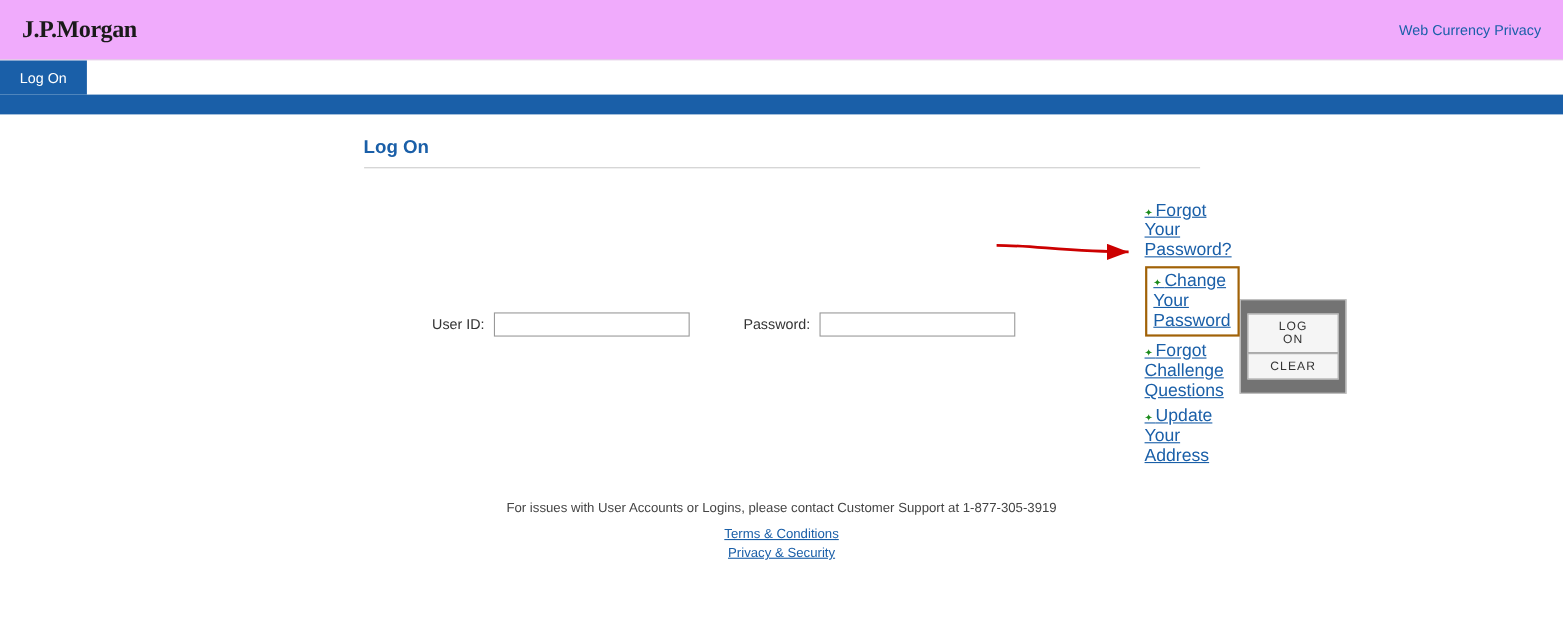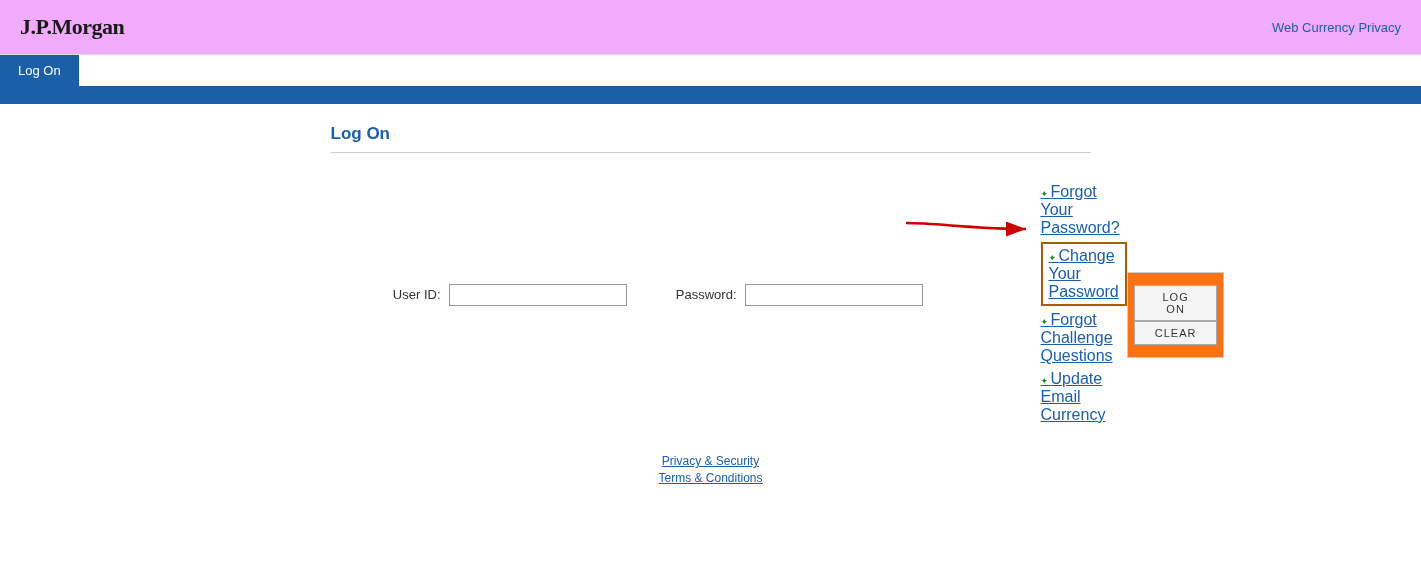--- a/index.html
+++ b/index.html
@@ -121,21 +121,21 @@
 
     
     .highlighted-link-wrapper {
       border: 2px solid #a16207;
       padding: 3px 6px;
       display: inline-block;
     }
 
     
     .action-row {
-      background: #f97316;
+      background: #737373;
       border: 1px solid #ccc;
       padding: 12px 0;
       margin-top: 28px;
       text-align: center;
       width: 100%;
     }
 
     .action-btn {
       border: 1px solid #aaa;
       background: #f5f5f5;
@@ -216,28 +216,29 @@
 
       <a class="form-link">Forgot Your Password?</a>
 
       <div class="arrow-wrapper">
         <div class="highlighted-link-wrapper">
           <a class="form-link">Change Your Password</a>
         </div>
       </div>
 
       <a class="form-link">Forgot Challenge Questions</a>
-      <a class="form-link">Update Email Currency</a>
+      <a class="form-link">Update Your Address</a>
     </div>
 
     <div class="action-row">
       <button class="action-btn">LOG ON</button>
       <button class="action-btn">CLEAR</button>
     </div>
 
   </div>
 
   <div class="footer-area">
+    <p class="footer-support">For issues with User Accounts or Logins, please contact Customer Support at 1-877-305-3919</p>
+    <a class="footer-link">Terms &amp; Conditions</a>
     <a class="footer-link">Privacy &amp; Security</a>
-    <a class="footer-link">Terms &amp; Conditions</a>
   </div>
 
 </div>
 
 </body></html>

